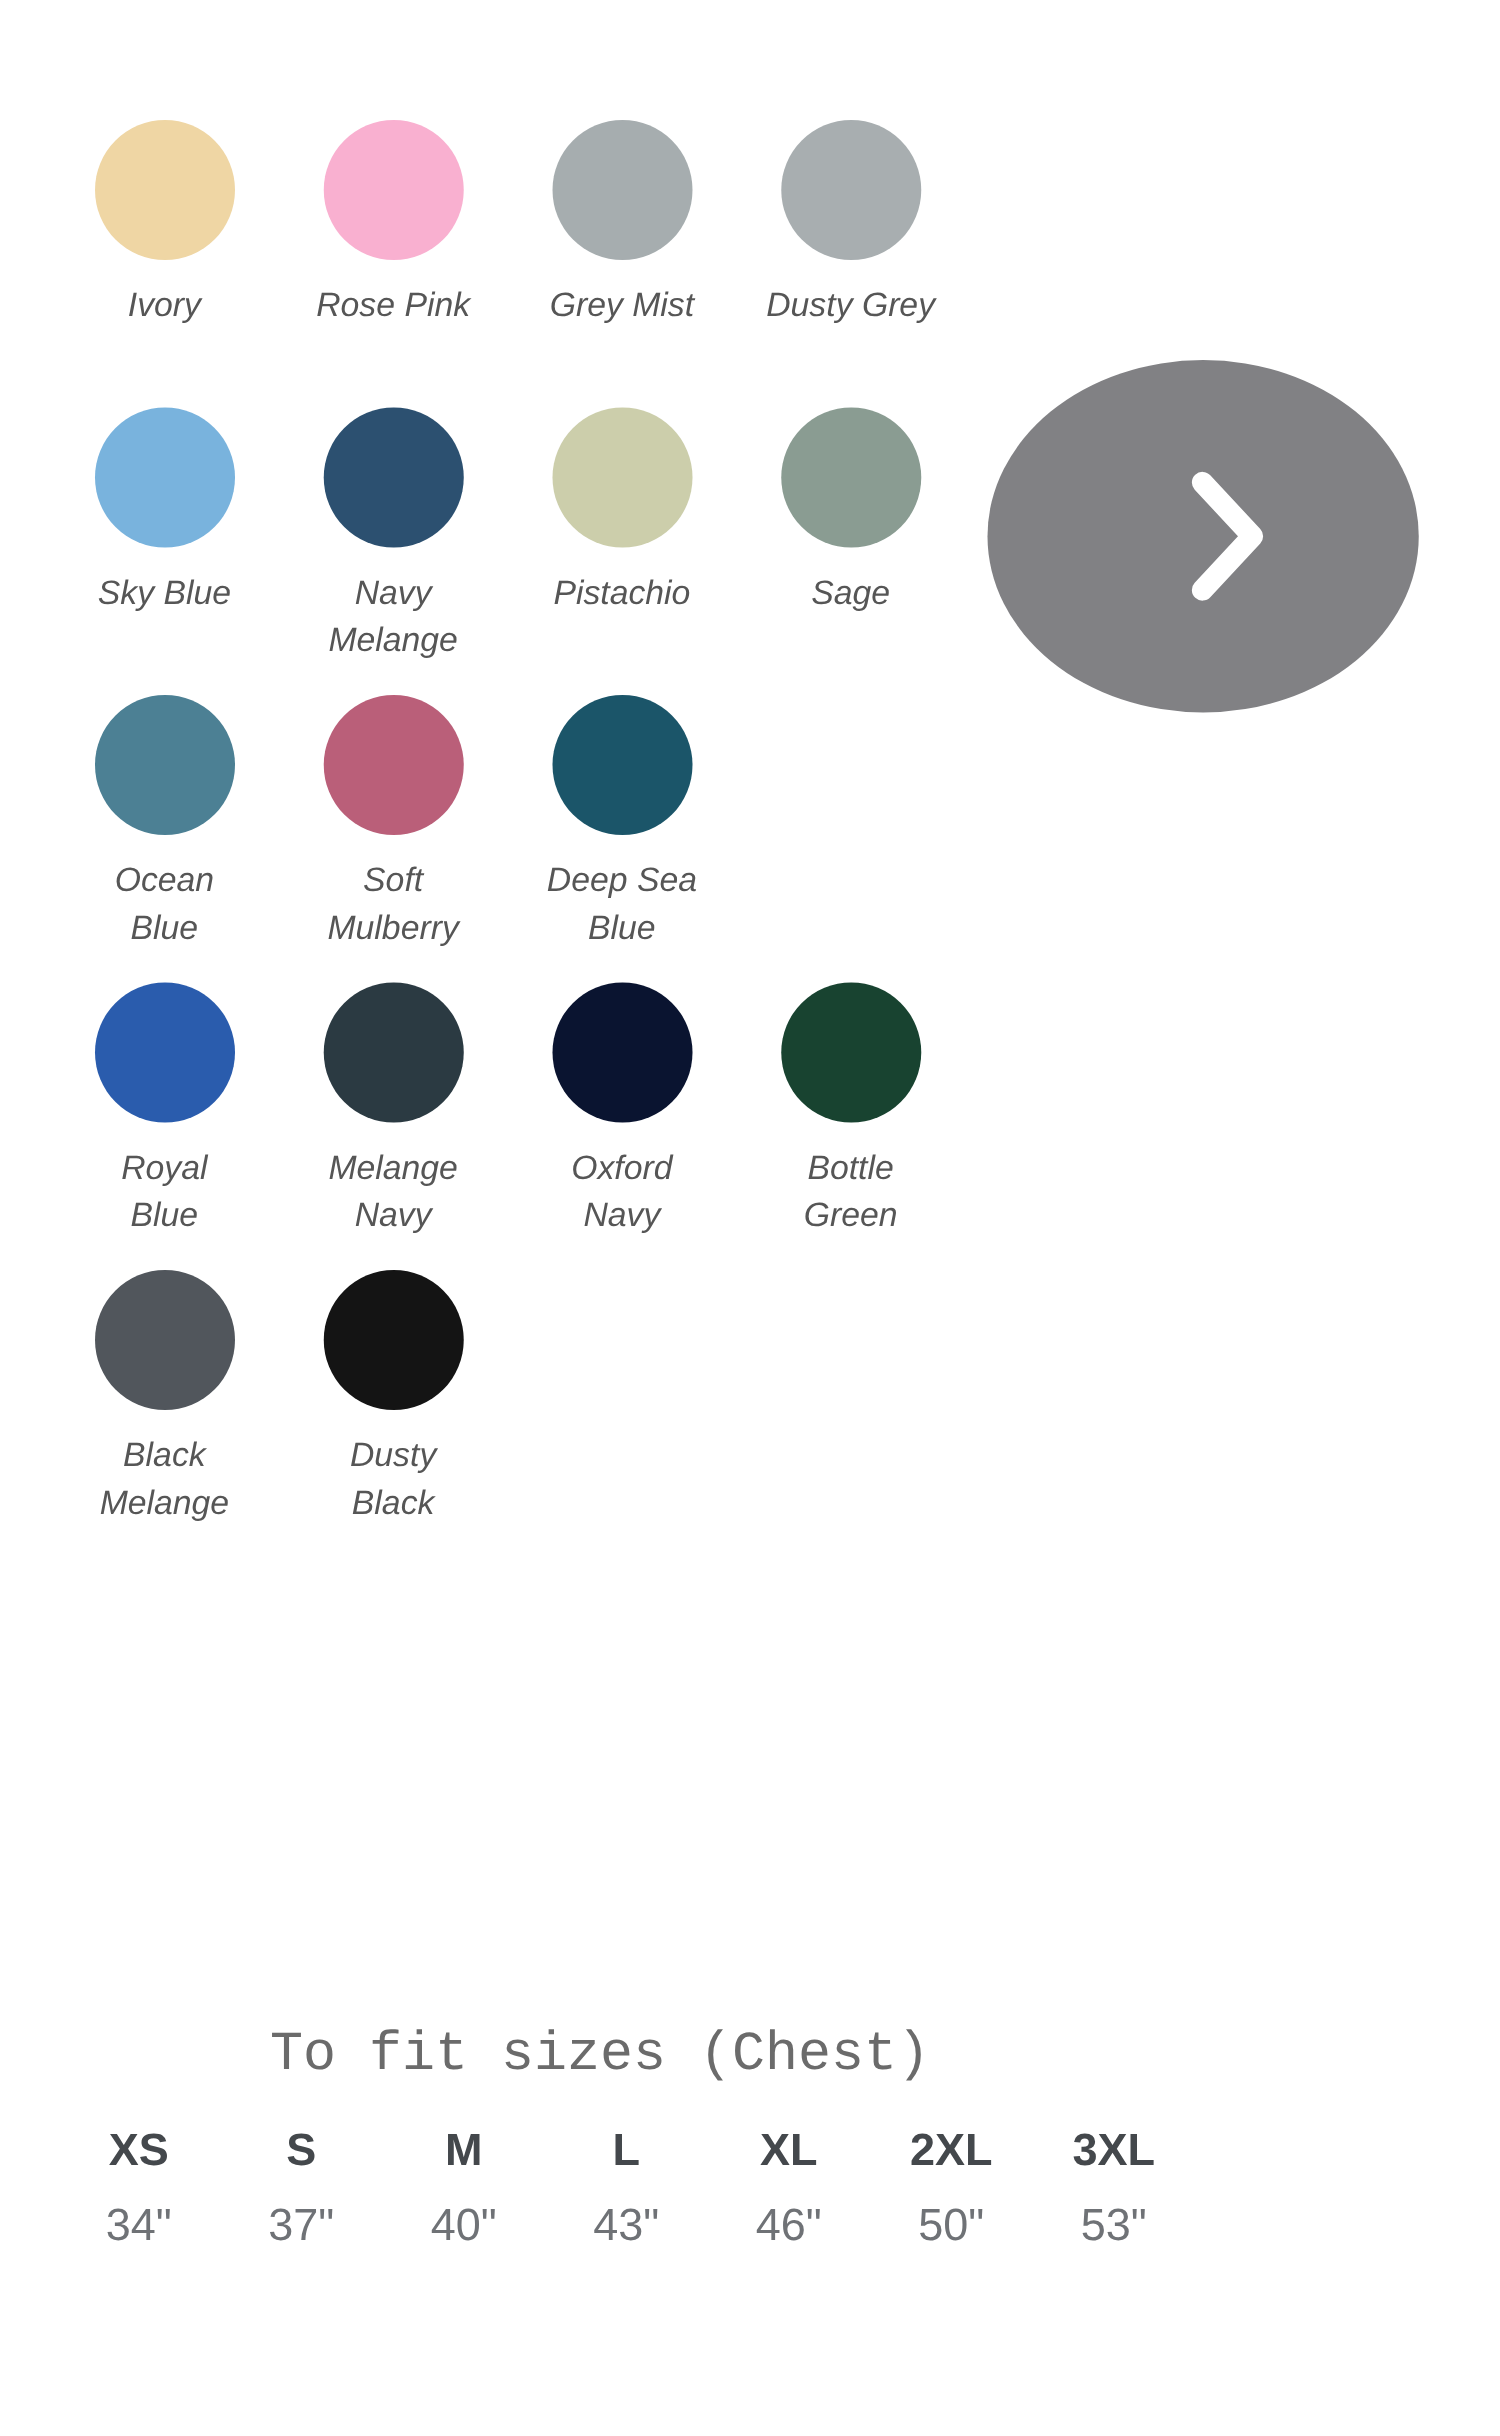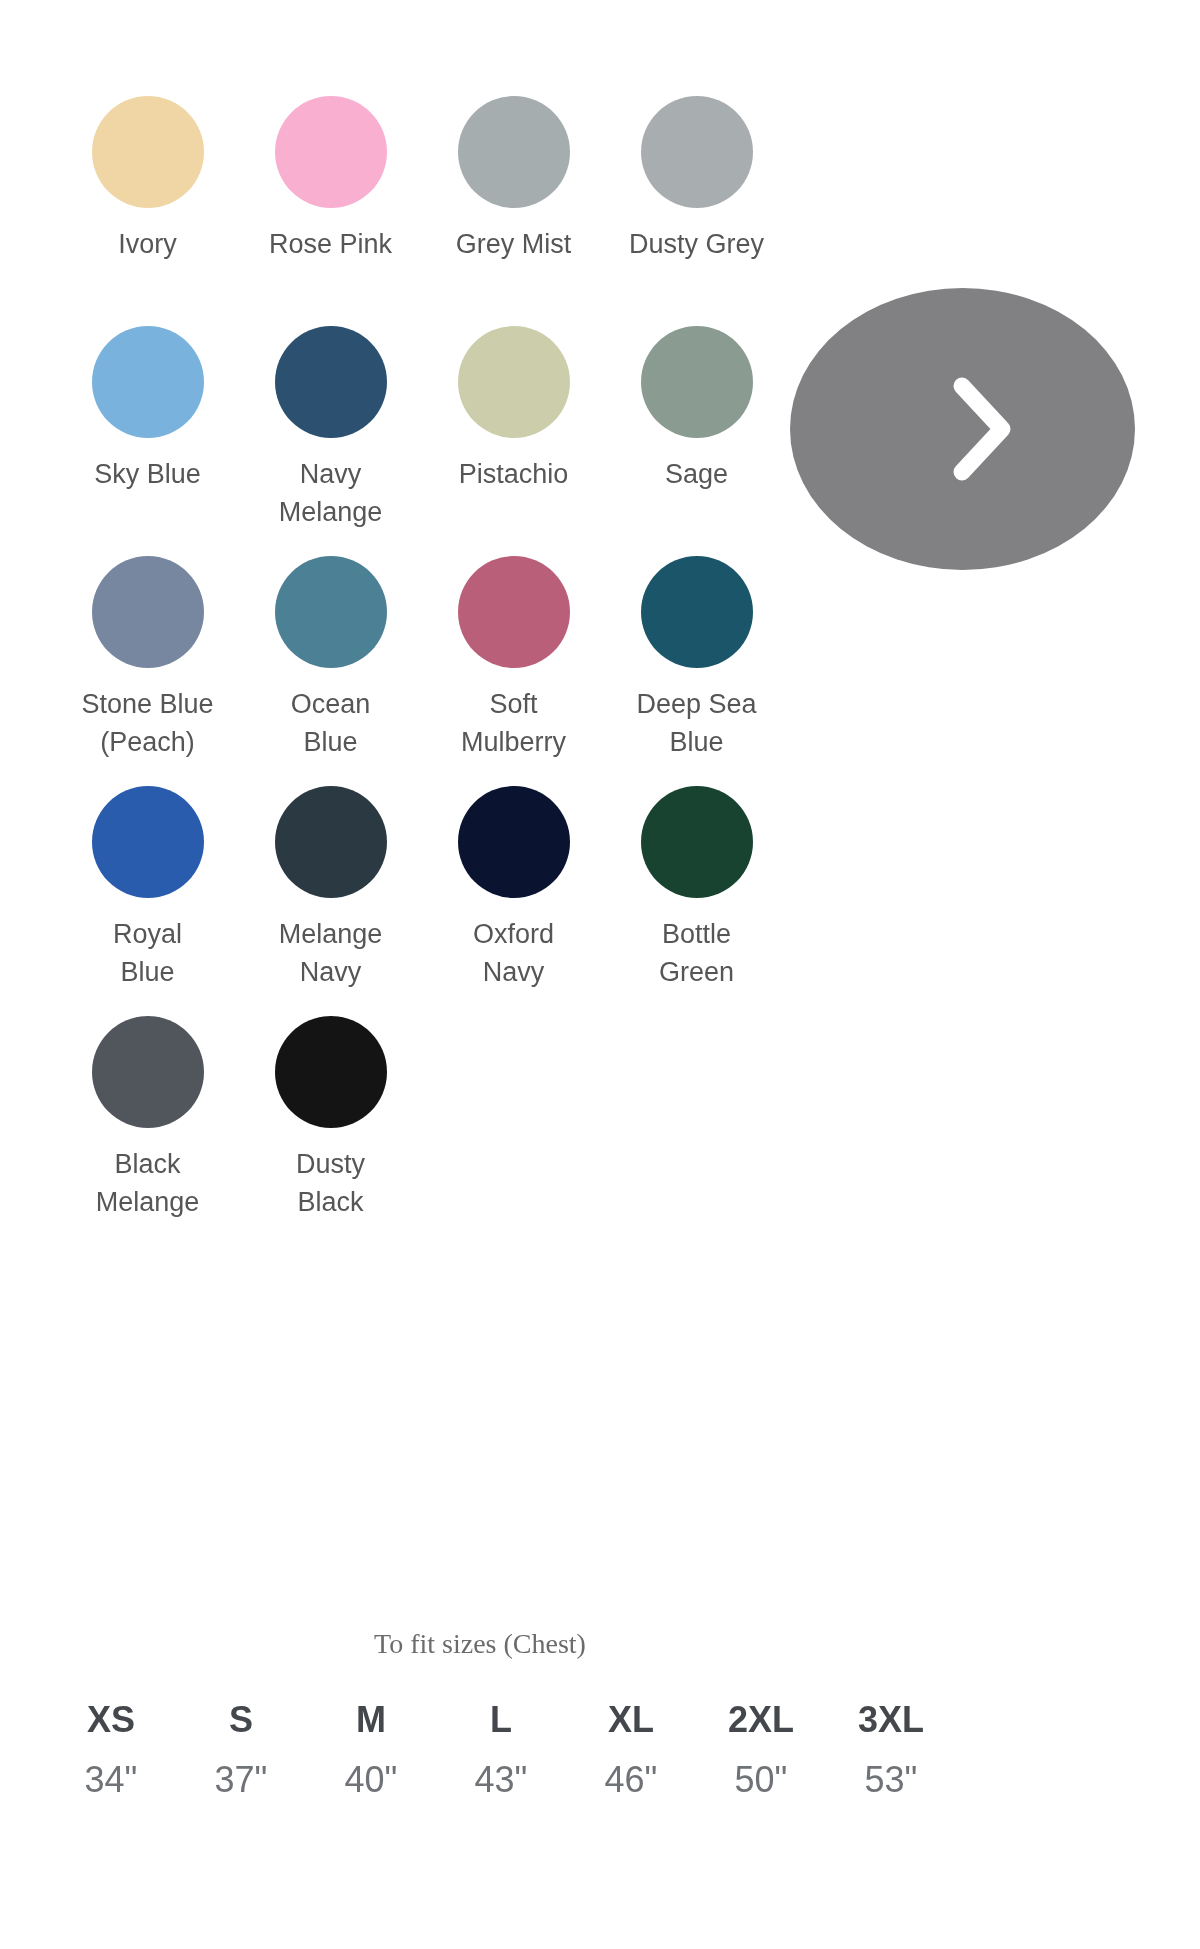--- a/index.html
+++ b/index.html
@@ -17,23 +17,24 @@
 
   #stage {
     position: absolute;
     inset: 0;
     background: #ffffff;
   }
 
   
   .swatch-grid {
     position: absolute;
-    left: 16px;
+    left: 0;
     top: 96px;
     width: 800px;
+    font-style: italic;
   }
   .swatch-row {
     display: flex;
     align-items: flex-start;
     height: 230px;
   }
   .swatch-cell {
     width: 183px;
     display: flex;
     flex-direction: column;
@@ -84,24 +85,24 @@
 
   
   .size-chart {
     position: absolute;
     left: 0;
     top: 1616px;
     width: 960px;
   }
   .size-title {
     text-align: center;
-    font-size: 28px;
+    font-size: 44px;
     line-height: 56px;
     color: #6b6b6b;
-    font-family: Liberation Serif, serif;
+    font-family: Liberation Mono, monospace;
     font-weight: 400;
   }
   .size-table {
     margin-top: 24px;
     display: flex;
     padding-left: 46px;
   }
   .size-col {
     width: 130px;
     text-align: center;
@@ -160,25 +161,20 @@
           <div class="swatch-dot" style="background: rgb(204, 206, 171);"></div>
           <div class="swatch-label">Pistachio</div>
         </div>
         <div class="swatch-cell">
           <div class="swatch-dot" style="background: rgb(138, 156, 146);"></div>
           <div class="swatch-label">Sage</div>
         </div>
       </div>
       <div class="swatch-row">
         <div class="swatch-cell">
-          <div class="swatch-dot" style="background: rgb(118, 135, 159);"></div>
-          <div class="swatch-label">Stone Blue
-(Peach)</div>
-        </div>
-        <div class="swatch-cell">
           <div class="swatch-dot" style="background: rgb(76, 128, 148);"></div>
           <div class="swatch-label">Ocean
 Blue</div>
         </div>
         <div class="swatch-cell">
           <div class="swatch-dot" style="background: rgb(186, 95, 121);"></div>
           <div class="swatch-label">Soft
 Mulberry</div>
         </div>
         <div class="swatch-cell">

